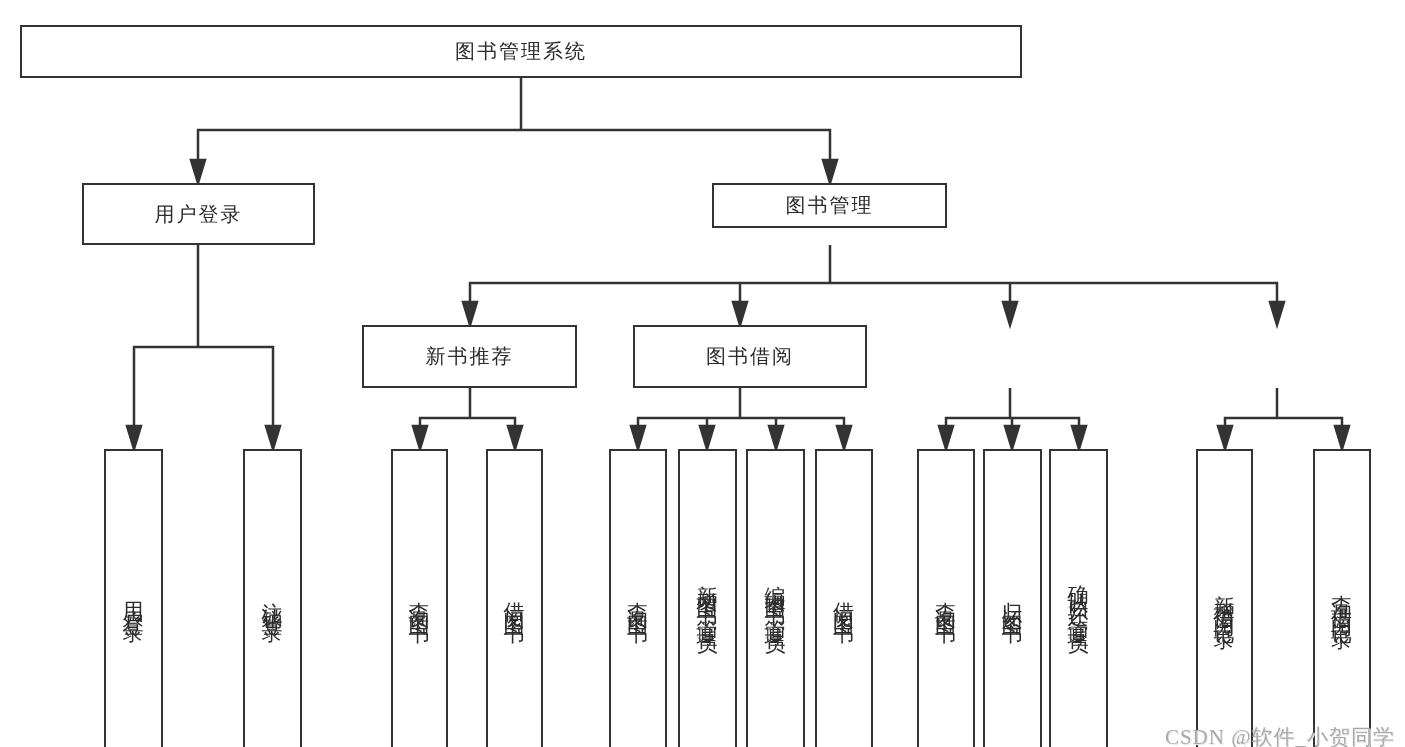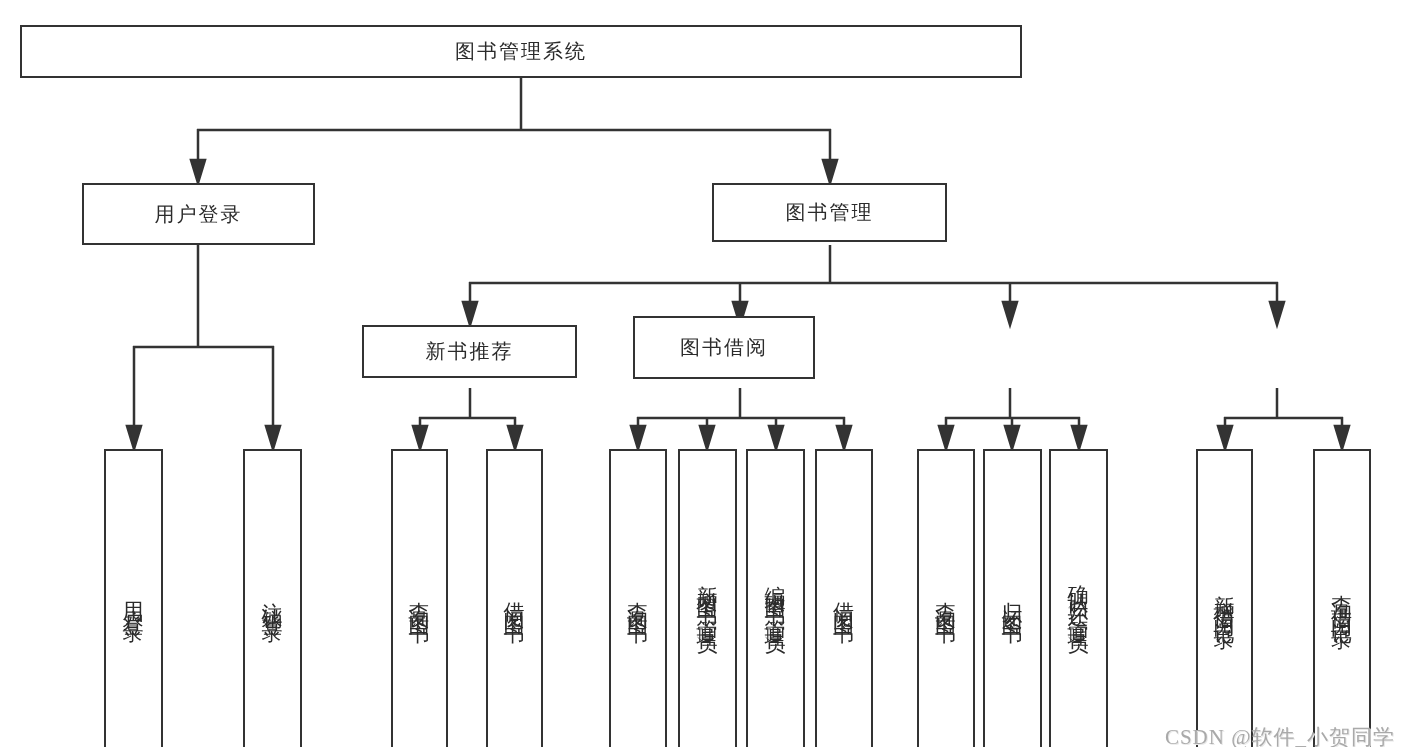--- a/index.html
+++ b/index.html
@@ -99,28 +99,28 @@
     </g>
   </svg>
 
   <div class="node" style="left:20px;top:13px;width:1002px;height:53px">
     <span class="label">图书管理系统</span>
   </div>
 
   <div class="node" style="left:82px;top:171px;width:233px;height:62px">
     <span class="label">用户登录</span>
   </div>
-  <div class="node" style="left:712px;top:171px;width:235px;height:59px">
+  <div class="node" style="left:712px;top:171px;width:235px;height:45px">
     <span class="label">图书管理</span>
   </div>
 
-  <div class="node" style="left:362px;top:313px;width:215px;height:53px">
+  <div class="node" style="left:362px;top:313px;width:215px;height:63px">
     <span class="label">新书推荐</span>
   </div>
-  <div class="node" style="left:633px;top:304px;width:182px;height:63px">
+  <div class="node" style="left:633px;top:313px;width:234px;height:63px">
     <span class="label">图书借阅</span>
   </div>
 
   <div class="node leaf" style="left:104px;top:437px;width:59px;height:300px">
     <span class="label">用户登录</span>
   </div>
   <div class="node leaf" style="left:243px;top:437px;width:59px;height:300px">
     <span class="label">注销登录</span>
   </div>
 

